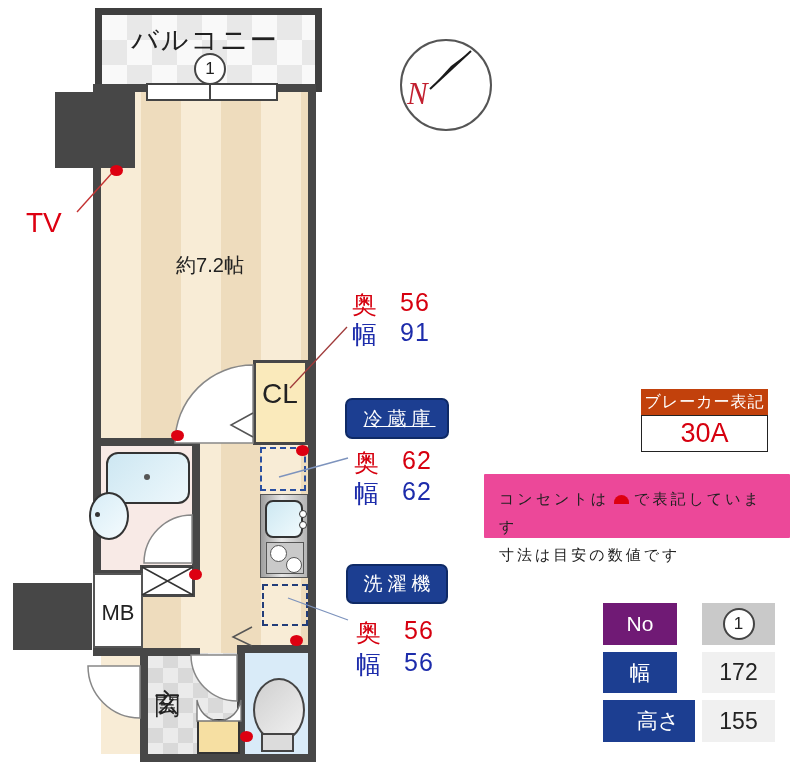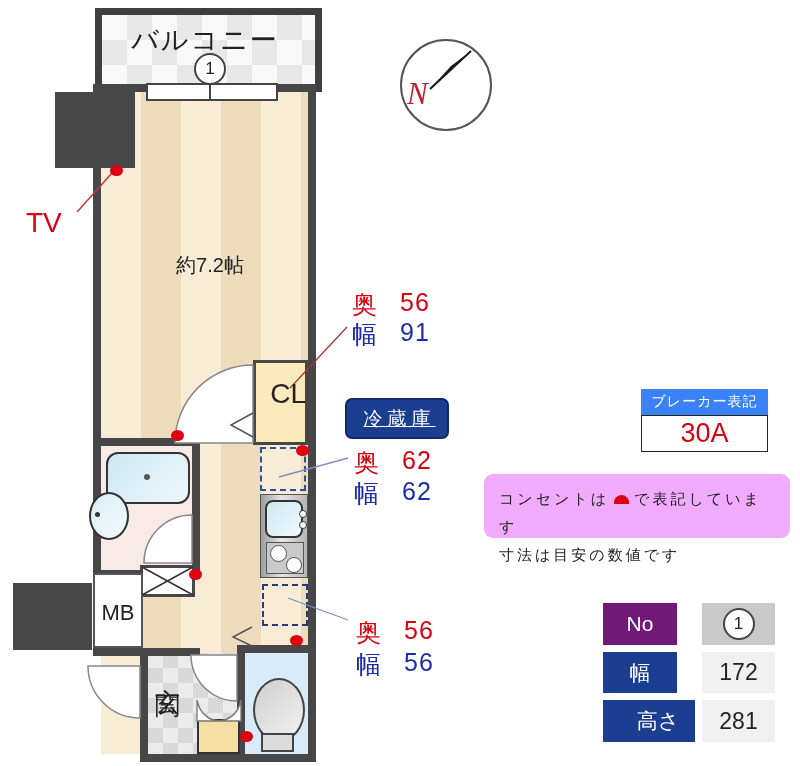--- a/index.html
+++ b/index.html
@@ -52,21 +52,21 @@
   <div class="abs" style="left:13px;top:583px;width:79px;height:67px;background:#474747;z-index:4;"></div>
 
   <div class="abs" style="left:146px;top:83px;width:128px;height:14px;background:#fff;border:2px solid #444;z-index:5;"></div>
   <div class="abs" style="left:209px;top:83px;width:2px;height:18px;background:#444;z-index:5;"></div>
   <div class="abs circle-num" style="left:194px;top:53px;z-index:9;">1</div>
 
   <div class="label" style="left:135px;top:252px;width:150px;text-align:center;font-size:20px;">約7.2帖</div>
   <div class="label" style="left:26px;top:207px;font-size:28px;color:#dd0011;">TV</div>
 
   <div class="abs" style="left:253px;top:360px;width:55px;height:85px;background:#faeabb;border:3px solid #474747;box-sizing:border-box;z-index:4;"></div>
-  <div class="label" style="left:262px;top:378px;width:44px;text-align:right;font-size:28px;z-index:8;">CL</div>
+  <div class="label" style="left:262px;top:378px;width:44px;text-align:left;font-size:28px;z-index:8;">CL</div>
 
   <div class="abs" style="left:260px;top:447px;width:46px;height:44px;border:2px dashed #2a4fa0;box-sizing:border-box;z-index:5;"></div>
 
   <div class="abs" style="left:260px;top:494px;width:48px;height:84px;background:linear-gradient(90deg,#9e9e9e,#e6e6e6 45%,#b5b5b5);border:1px solid #555;box-sizing:border-box;z-index:4;"></div>
   <div class="abs" style="left:265px;top:500px;width:34px;height:34px;background:linear-gradient(135deg,#cde8f2,#f0fafd);border:2px solid #333;border-radius:8px;z-index:5;"></div>
   <div class="abs" style="left:299px;top:510px;width:6px;height:6px;border:1px solid #333;border-radius:50%;background:#fff;z-index:5;"></div>
   <div class="abs" style="left:299px;top:521px;width:6px;height:6px;border:1px solid #333;border-radius:50%;background:#fff;z-index:5;"></div>
   <div class="abs" style="left:266px;top:542px;width:38px;height:32px;background:#c9c9c9;border:1px solid #555;box-sizing:border-box;z-index:5;"></div>
   <div class="abs" style="left:270px;top:545px;width:15px;height:15px;border:1.5px solid #555;border-radius:50%;background:#fff;z-index:6;"></div>
   <div class="abs" style="left:286px;top:557px;width:14px;height:14px;border:1.5px solid #555;border-radius:50%;background:#fff;z-index:6;"></div>
@@ -140,37 +140,40 @@
   </div>
   <div class="meas red" style="left:354px;top:446px;">
     <span>奥</span>
     <span class="v">62</span>
   </div>
   <div class="meas blue" style="left:354px;top:477px;">
     <span>幅</span>
     <span class="v">62</span>
   </div>
 
+  <div class="badge" style="left:346px;top:564px;width:93px;height:36px;">
+    <span>洗濯機</span>
+  </div>
   <div class="meas red" style="left:356px;top:616px;">
     <span>奥</span>
     <span class="v">56</span>
   </div>
   <div class="meas blue" style="left:356px;top:648px;">
     <span>幅</span>
     <span class="v">56</span>
   </div>
 
-  <div class="abs" style="left:641px;top:389px;width:127px;height:26px;background:#3b82f6;color:#fff;display:flex;align-items:center;justify-content:center;font-size:14px;letter-spacing:1px;z-index:8;">
+  <div class="abs" style="left:641px;top:389px;width:127px;height:26px;background:#c2410c;color:#fff;display:flex;align-items:center;justify-content:center;font-size:16px;letter-spacing:1px;z-index:8;">
     <span>ブレーカー表記</span>
   </div>
   <div class="abs" style="left:641px;top:415px;width:127px;height:37px;background:#fff;border:1.5px solid #222;box-sizing:border-box;display:flex;align-items:center;justify-content:center;z-index:8;">
     <span style="color:#d6000f;font-size:27px;">30A</span>
   </div>
 
-  <div class="abs" style="left:484px;top:474px;width:306px;height:64px;background:#f0abfc;border-radius:9px;box-sizing:border-box;padding:11px 15px;font-size:15px;letter-spacing:3px;line-height:1.85;color:#222;z-index:8;">
+  <div class="abs" style="left:484px;top:474px;width:306px;height:64px;background:#ec4899;border-radius:1px;box-sizing:border-box;padding:11px 15px;font-size:15px;letter-spacing:3px;line-height:1.85;color:#222;z-index:8;">
     <div><span>コンセントは</span><span class="dome"></span><span>で表記しています</span></div>
     <div>寸法は目安の数値です</div>
   </div>
 
 
   <div class="abs" style="left:603px;top:603px;width:74px;height:42px;background:#701a75;color:#fff;display:flex;align-items:center;justify-content:center;font-size:21px;z-index:8;">
     <span>No</span>
   </div>
   <div class="abs" style="left:702px;top:603px;width:73px;height:42px;background:#c9c9c9;display:flex;align-items:center;justify-content:center;z-index:8;">
     <span class="circle-num">1</span>
@@ -180,16 +183,16 @@
     <span>幅</span>
   </div>
   <div class="abs" style="left:702px;top:652px;width:73px;height:41px;background:#f0f0f0;display:flex;align-items:center;justify-content:center;font-size:23px;color:#222;z-index:8;">
     <span>172</span>
   </div>
 
   <div class="abs" style="left:603px;top:700px;width:74px;height:42px;background:#1c3e91;color:#fff;display:flex;align-items:center;justify-content:center;font-size:21px;z-index:8;padding-left:18px;">
     <span>高さ</span>
   </div>
   <div class="abs" style="left:702px;top:700px;width:73px;height:42px;background:#f0f0f0;display:flex;align-items:center;justify-content:center;font-size:23px;color:#222;z-index:8;">
-    <span>281</span>
+    <span>155</span>
   </div>
 
 </div>
 
 </body></html>

